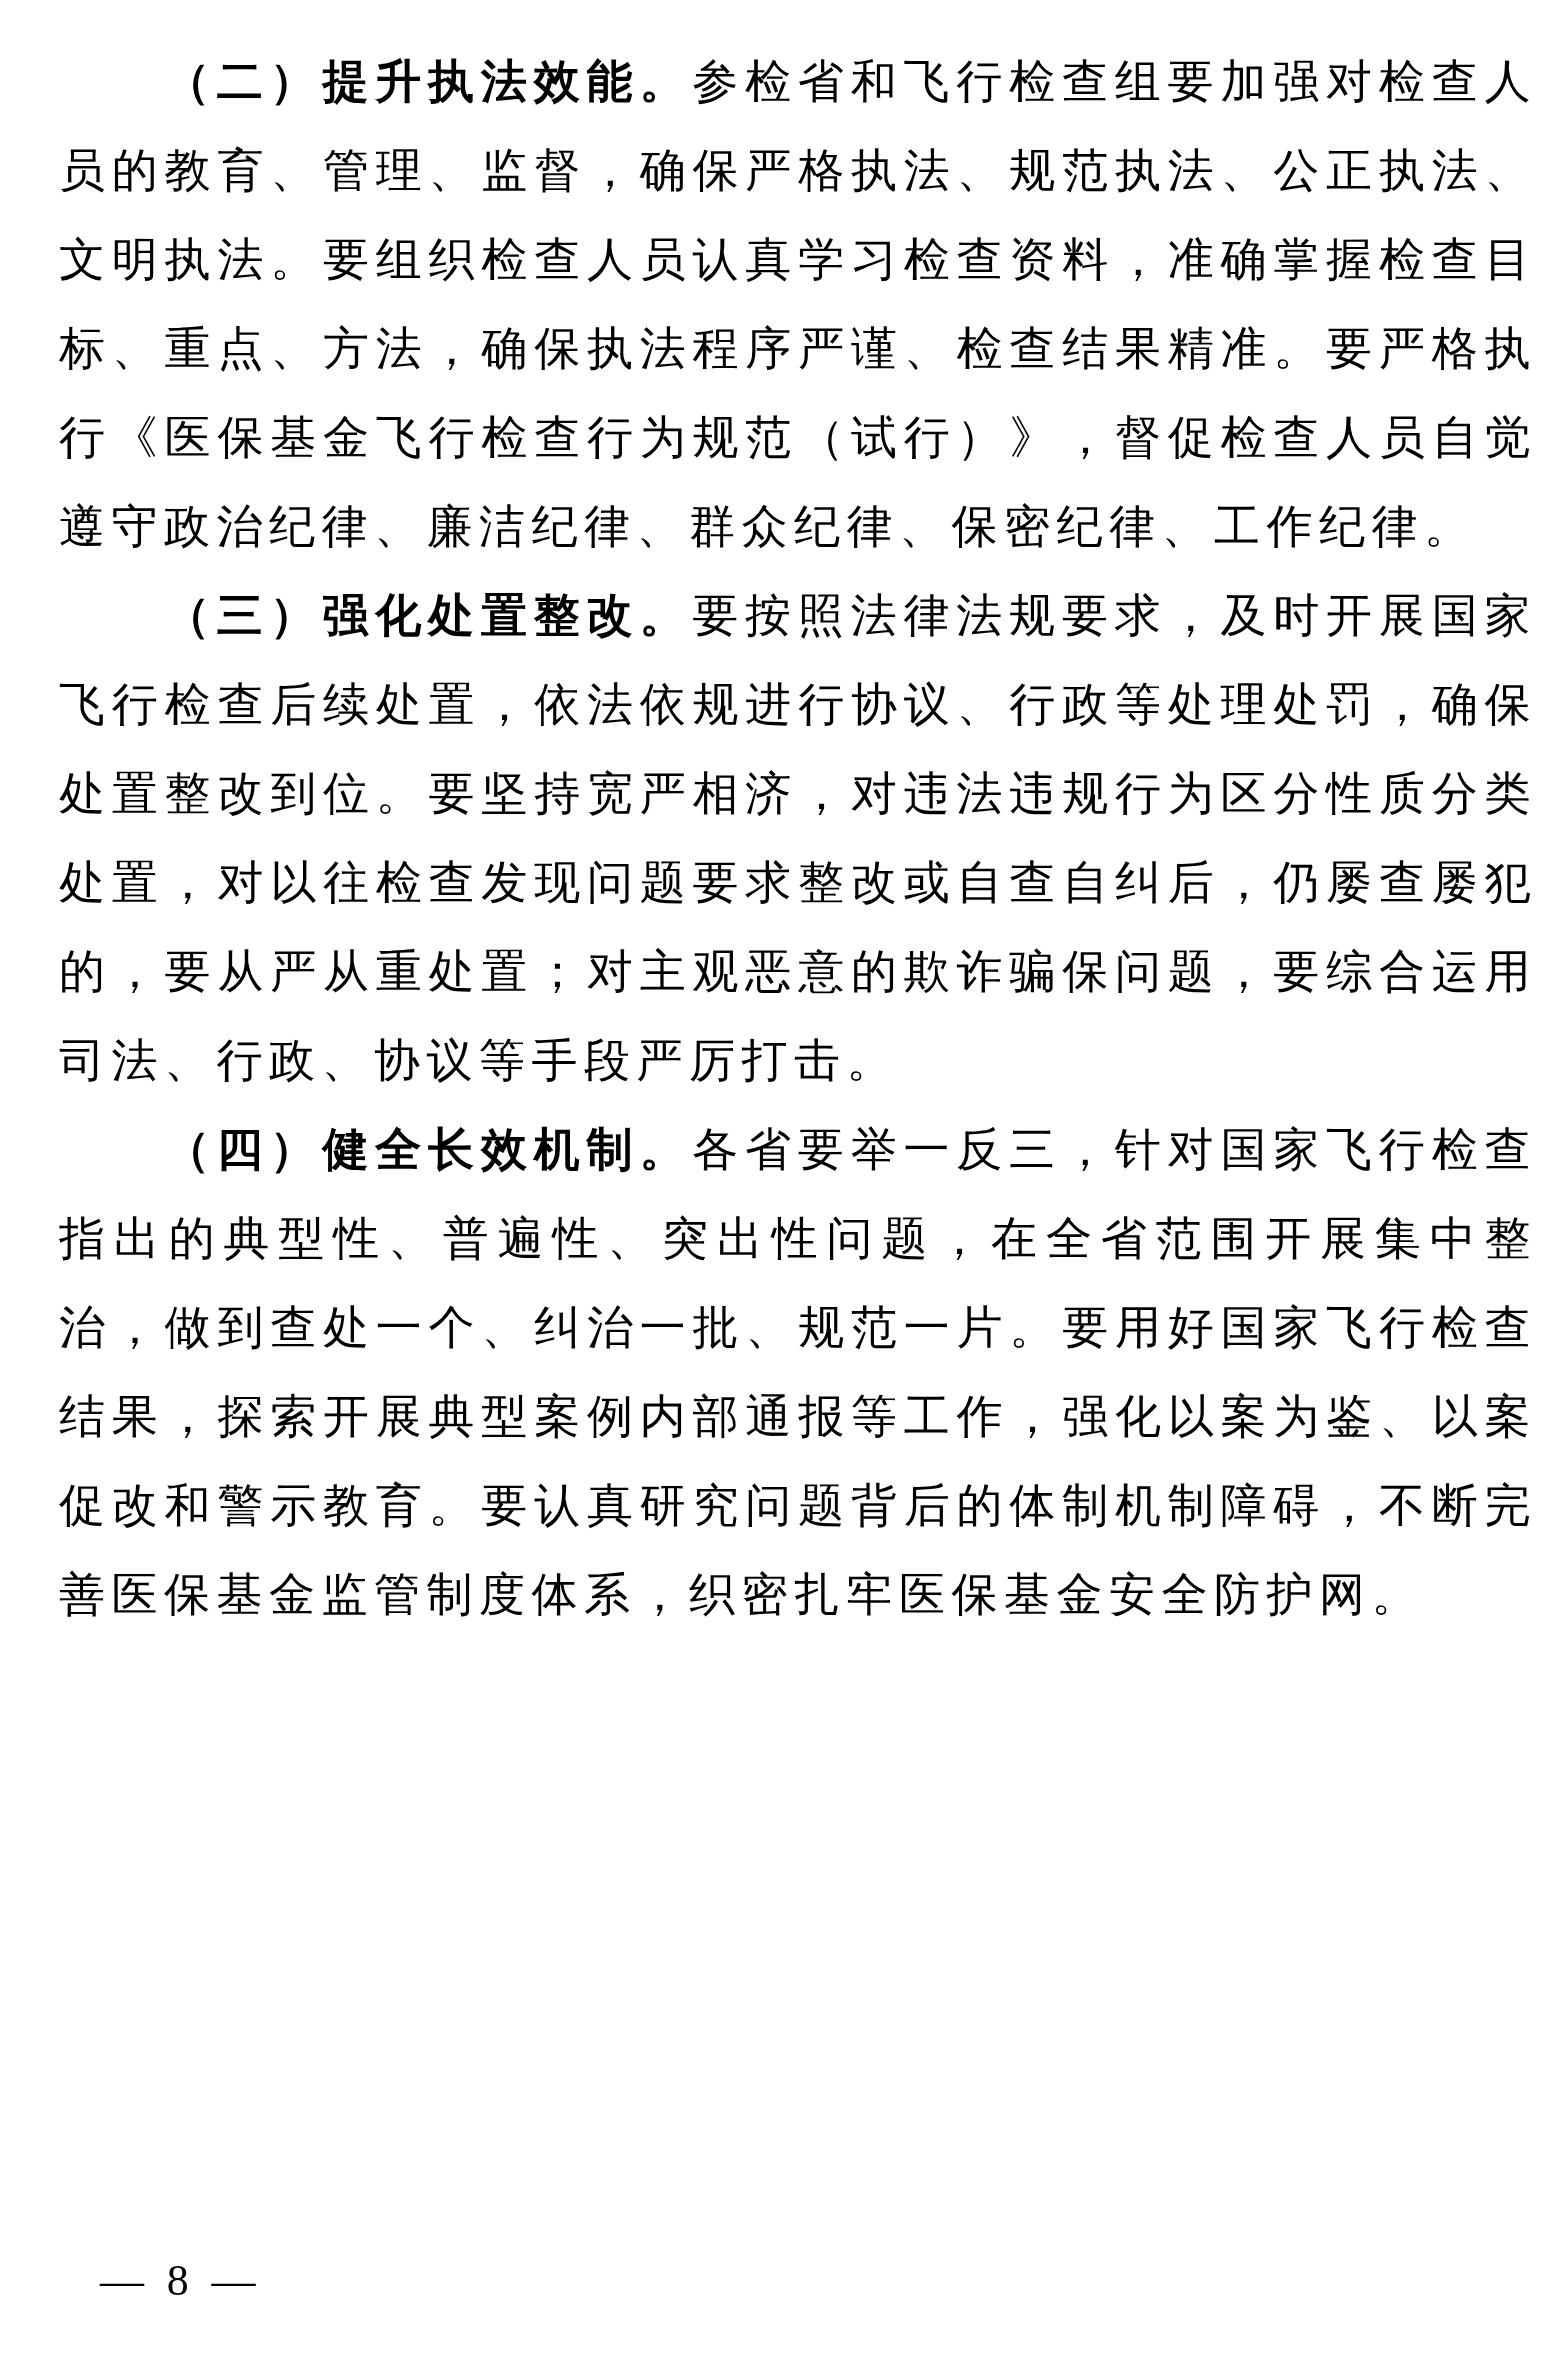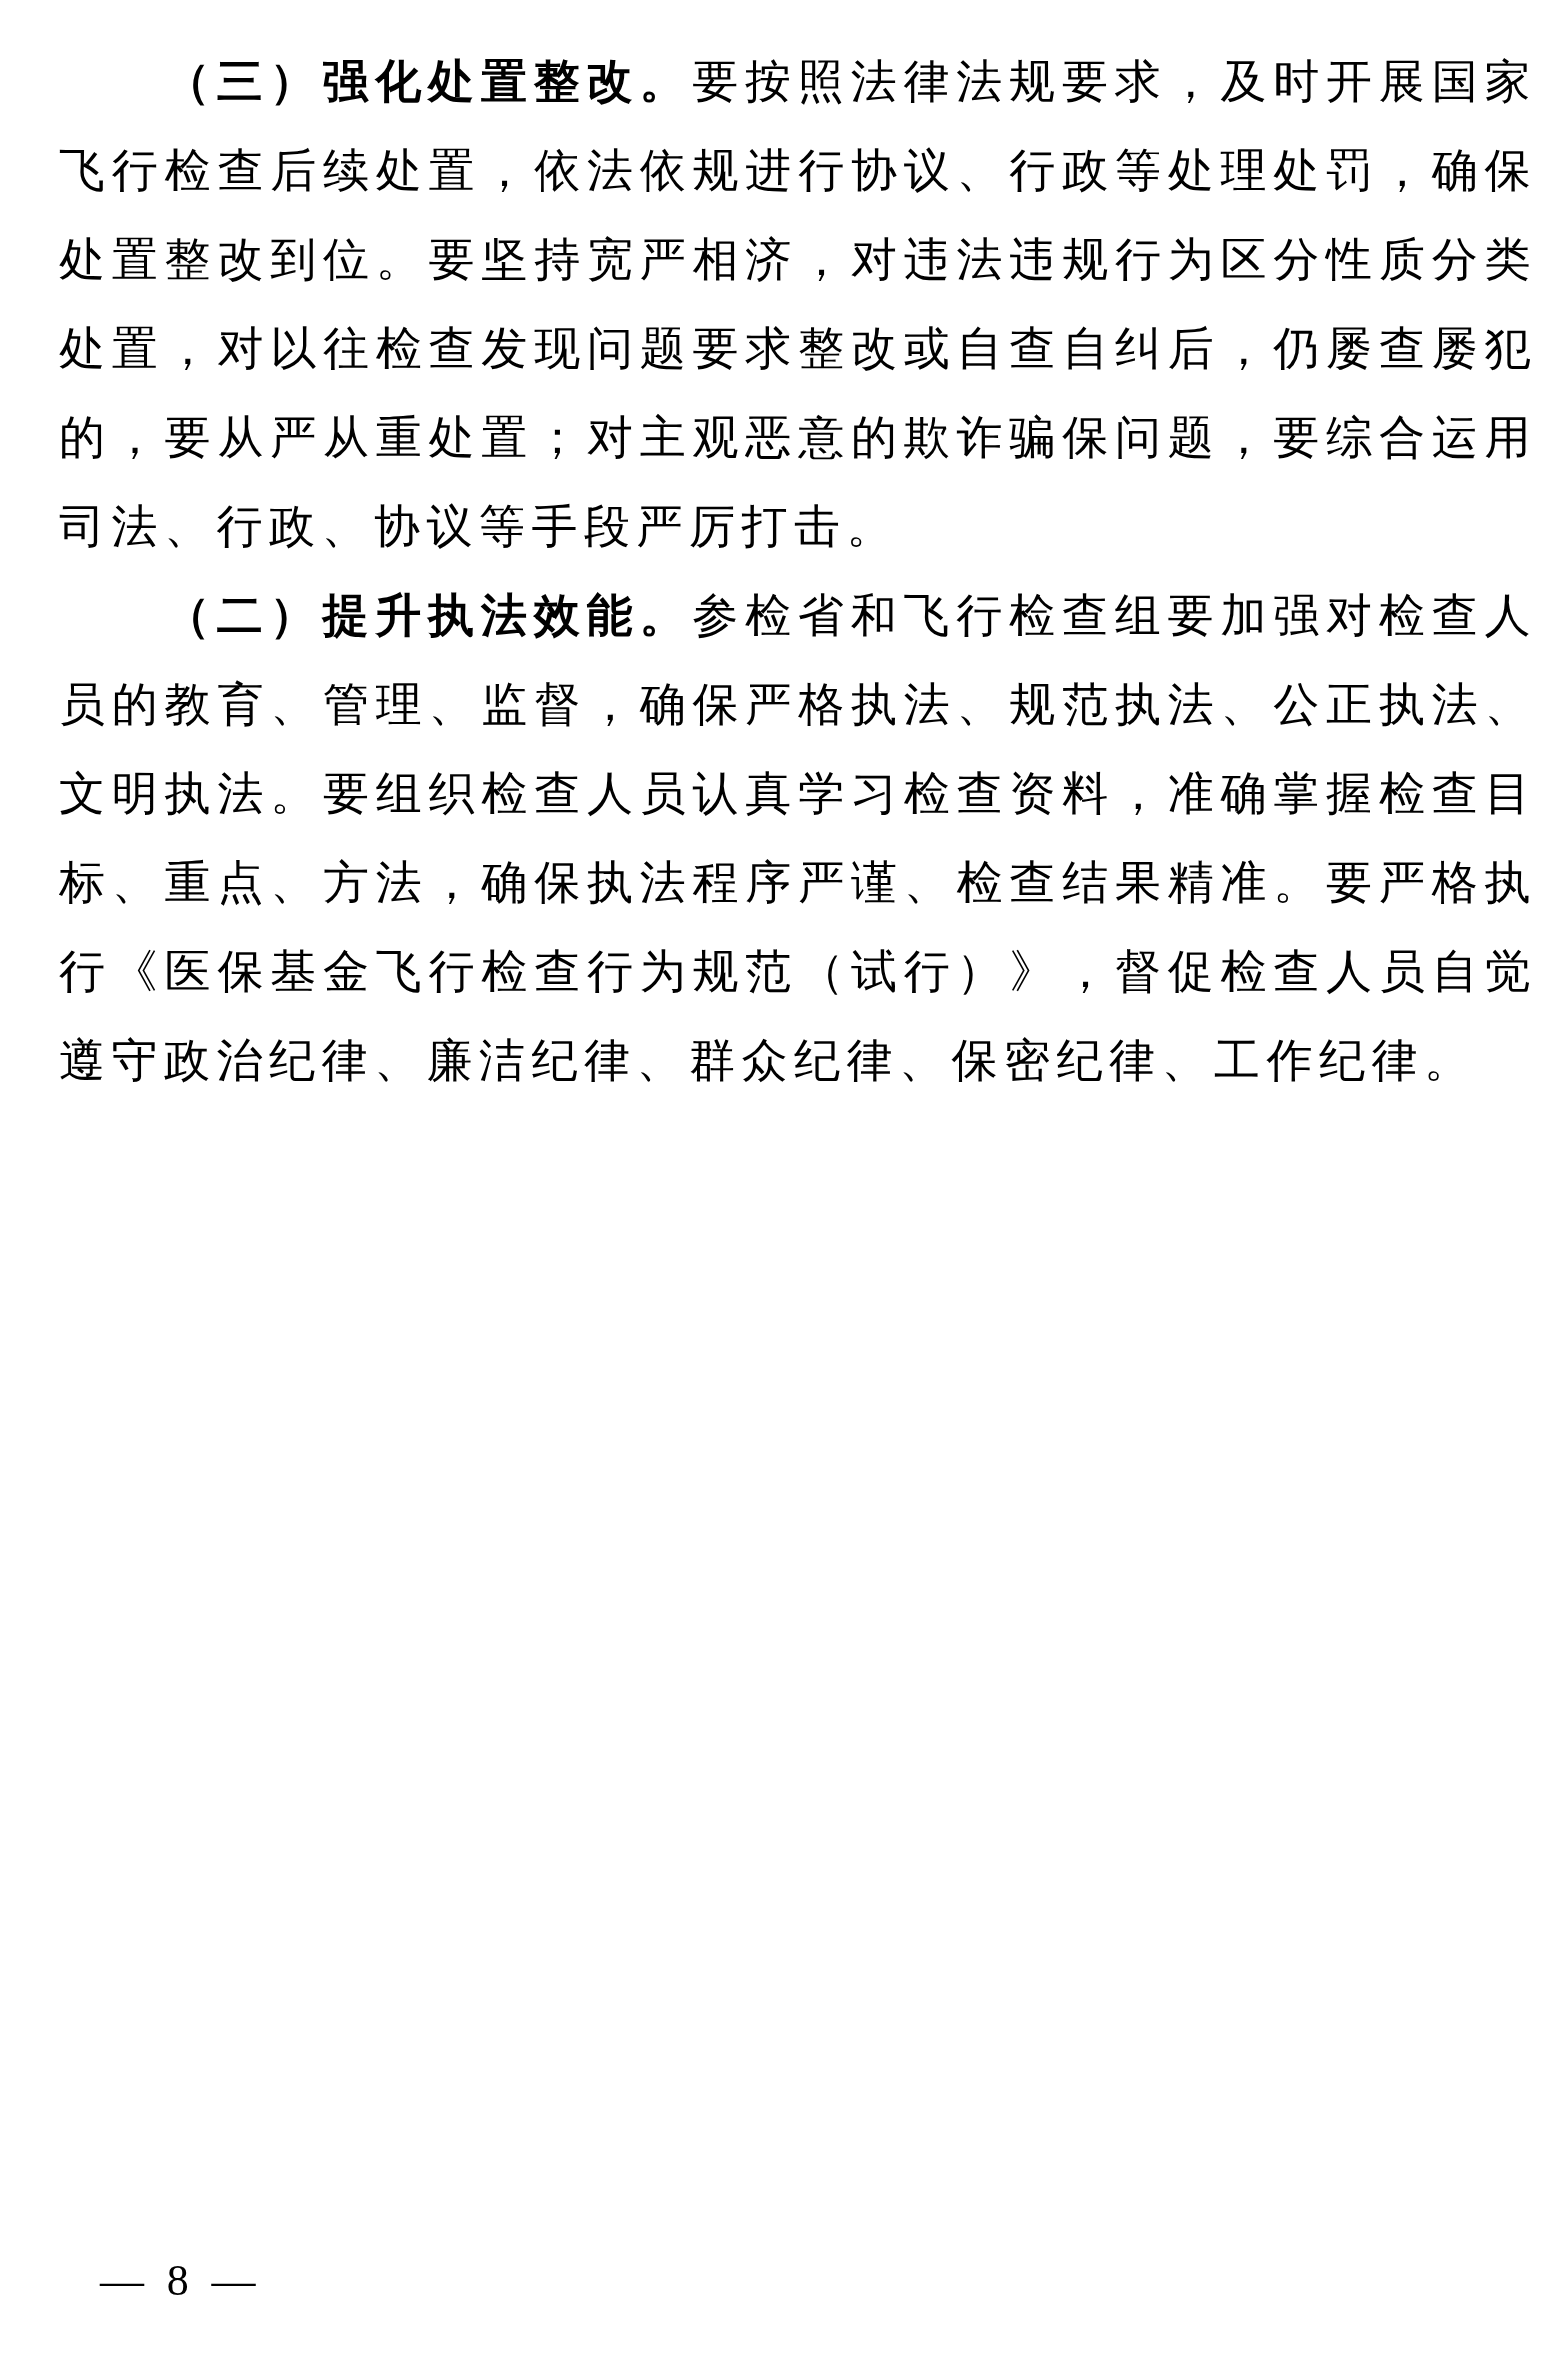--- a/index.html
+++ b/index.html
@@ -50,22 +50,23 @@
     letter-spacing: 5.9px;
     white-space: nowrap;
   }
 </style>
 </head>
 <body>
 
 <div class="page">
   <div class="content">
 
+    <p class="para"><span class="para-heading">（二）提升执法效能。</span><span>参检省和飞行检查组要加强对检查人员的教育、管理、监督，确保严格执法、规范执法、公正执法、文明执法。要组织检查人员认真学习检查资料，准确掌握检查目标、重点、方法，确保执法程序严谨、检查结果精准。要严格执行《医保基金飞行检查行为规范（试行）》，督促检查人员自觉遵守政治纪律、廉洁纪律、群众纪律、保密纪律、工作纪律。</span></p>
+
     <p class="para"><span class="para-heading">（三）强化处置整改。</span><span>要按照法律法规要求，及时开展国家飞行检查后续处置，依法依规进行协议、行政等处理处罚，确保处置整改到位。要坚持宽严相济，对违法违规行为区分性质分类处置，对以往检查发现问题要求整改或自查自纠后，仍屡查屡犯的，要从严从重处置；对主观恶意的欺诈骗保问题，要综合运用司法、行政、协议等手段严厉打击。</span></p>
 
-    <p class="para"><span class="para-heading">（二）提升执法效能。</span><span>参检省和飞行检查组要加强对检查人员的教育、管理、监督，确保严格执法、规范执法、公正执法、文明执法。要组织检查人员认真学习检查资料，准确掌握检查目标、重点、方法，确保执法程序严谨、检查结果精准。要严格执行《医保基金飞行检查行为规范（试行）》，督促检查人员自觉遵守政治纪律、廉洁纪律、群众纪律、保密纪律、工作纪律。</span></p>
-
+    <p class="para"><span class="para-heading">（四）健全长效机制。</span><span>各省要举一反三，针对国家飞行检查指出的典型性、普遍性、突出性问题，在全省范围开展集中整治，做到查处一个、纠治一批、规范一片。要用好国家飞行检查结果，探索开展典型案例内部通报等工作，强化以案为鉴、以案促改和警示教育。要认真研究问题背后的体制机制障碍，不断完善医保基金监管制度体系，织密扎牢医保基金安全防护网。</span></p>
 
   </div>
 
   <div class="page-number">— 8 —</div>
 </div>
 
 
 </body></html>

